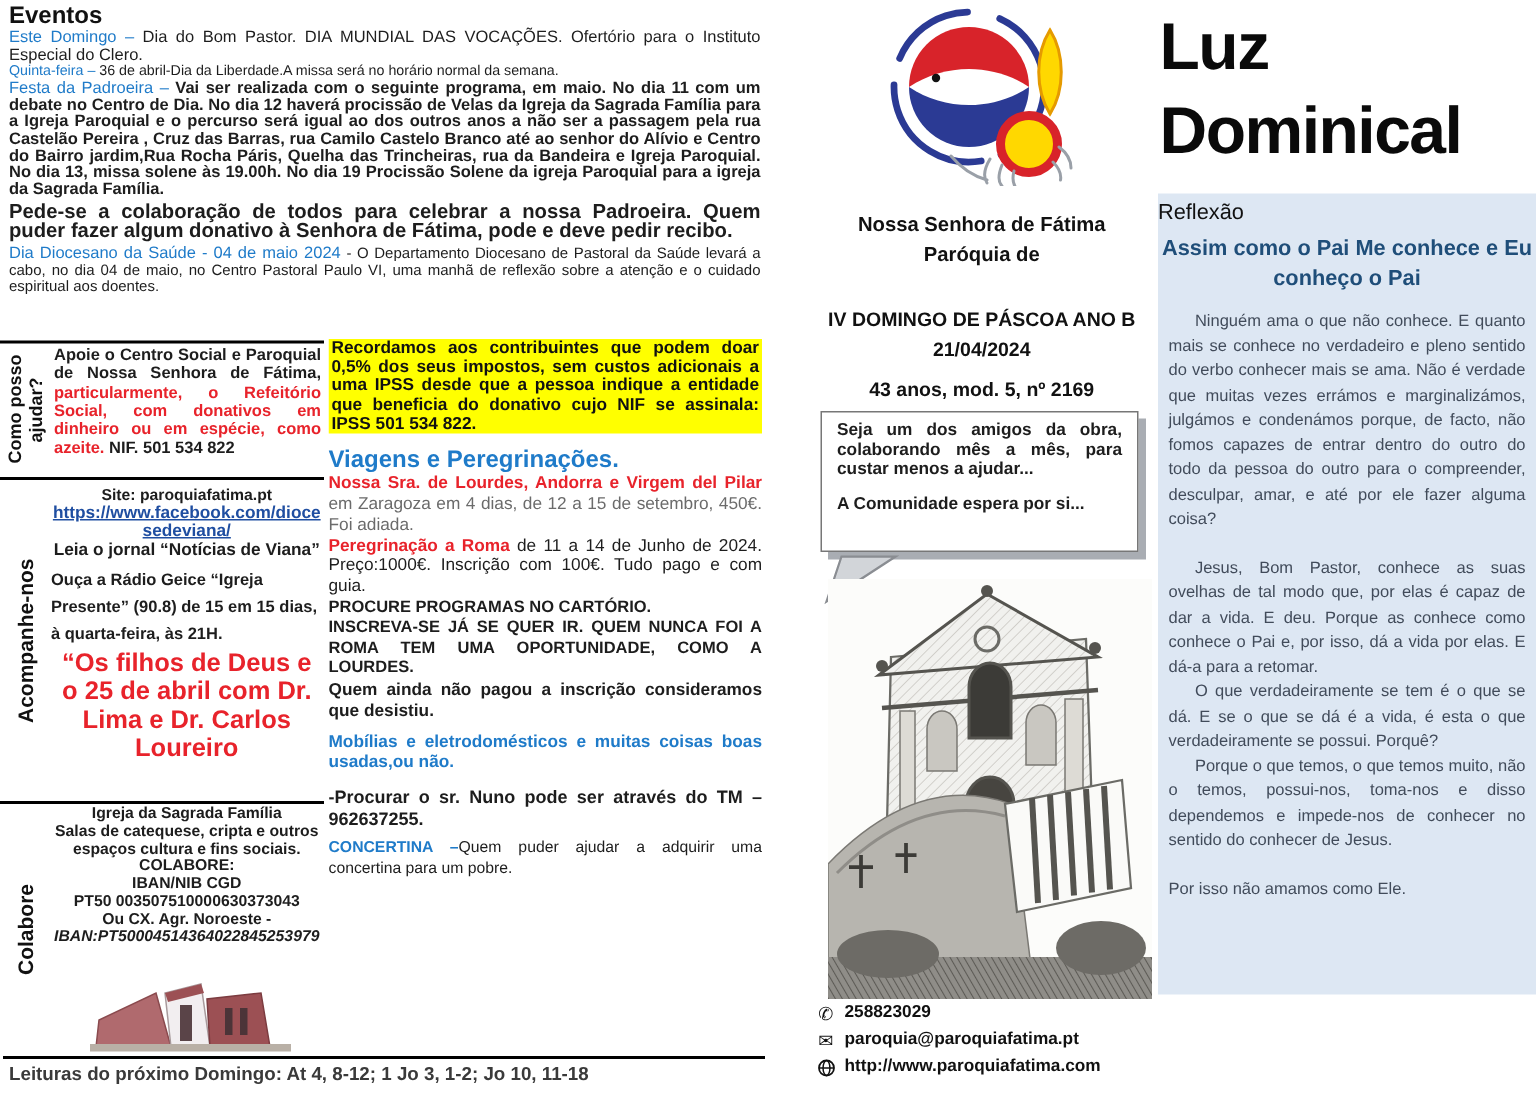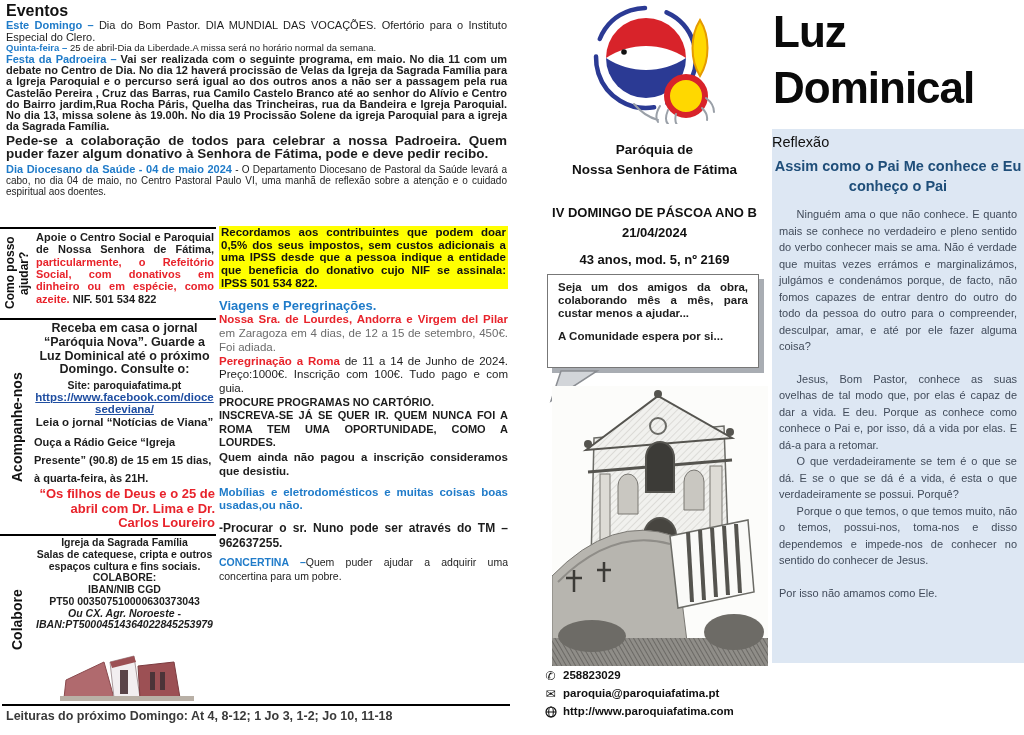--- a/index.html
+++ b/index.html
@@ -7,21 +7,21 @@
     width:1024px;height:735px;position:relative;overflow:hidden;
     background:#ffffff;color:#1d1d1d;
     font-family:"Liberation Sans","DejaVu Sans",sans-serif;
   }
   .abs{position:absolute;}
   p{margin:0;}
   
   .events{left:6px;top:3px;width:501px;}
   .events h1{margin:0 0 1px 0;font-size:16px;line-height:1.0;color:#111;}
   .ev{text-align:justify;}
-  .lead-blue{color:#1f7bc9;font-weight:bold;}
+  .lead-blue{color:#1f7bc9;font-weight:normal;}
   .p1{font-size:11px;line-height:1.05;}
   .p2{font-size:9.5px;line-height:1.15;}
   .p3{font-size:11px;line-height:1.02;font-weight:bold;}
   .p4{font-size:13.5px;line-height:1.0;font-weight:bold;margin-top:1px;}
   .p5{font-size:10px;line-height:1.1;margin-top:2px;}
   .p5 .lead-blue{font-size:11px;}
   
   .hline{background:#000;}
   
   .vlabel{
@@ -30,31 +30,31 @@
     display:flex;align-items:center;justify-content:center;
   }
   .apoie{left:36px;top:231px;width:178px;font-weight:bold;font-size:11px;line-height:1.12;text-align:justify;}
   .red{color:#e8232b;}
   .receba{left:34px;top:322px;width:181px;text-align:center;}
   .receba .big{font-weight:bold;font-size:12.5px;line-height:1.1;}
   .receba .site{font-weight:bold;font-size:10.5px;margin-top:2px;}
   .receba .fb{font-weight:bold;font-size:11.5px;color:#1f4ea1;text-decoration:underline;word-break:break-all;line-height:1.05;}
   .receba .leia{font-weight:bold;font-size:11.5px;line-height:1.1;margin-top:1px;}
   .receba .radio{font-weight:bold;font-size:11px;line-height:1.65;text-align:left;margin-top:4px;}
-  .receba .prog{font-weight:bold;font-size:13px;line-height:1.12;text-align:right;color:#e8232b;}
+  .receba .prog{font-weight:bold;font-size:17px;line-height:1.12;text-align:center;color:#e8232b;}
   .colabore-box{left:34px;top:537px;width:181px;text-align:center;font-weight:bold;font-size:10.5px;line-height:1.12;}
-  .colabore-box .it{font-style:italic;}
+  .colabore-box .it{}
   .colabore-box .iban2{font-style:italic;word-break:break-all;}
   .church-photo{left:60px;top:650px;width:134px;height:52px;}
   .readings{left:6px;top:709px;width:500px;font-weight:bold;font-size:12.5px;color:#3a3a3a;}
   
   .midcol{left:219px;top:226px;width:289px;height:479px;overflow:hidden;}
   .mid-title{color:#e8232b;font-weight:bold;font-size:20px;text-align:center;line-height:1.05;}
   .mid-highlight{background:#ffff00;font-weight:bold;font-size:11.5px;line-height:1.1;text-align:justify;color:#111;padding:0 2px;}
-  .vtitle{color:#1f7bc9;font-weight:bold;font-size:13px;margin-top:9px;}
+  .vtitle{color:#1f7bc9;font-weight:bold;font-size:16px;margin-top:9px;}
   .trip{font-size:11.5px;line-height:1.2;text-align:justify;}
   .lead-red{color:#e8232b;font-weight:bold;}
   .red-body{color:#e8232b;}
   .gray-body{color:#6b6b6b;}
   .caps{font-weight:bold;font-size:11px;line-height:1.22;text-align:justify;}
   .bold-blue{color:#1f7bc9;font-weight:bold;font-size:11.5px;line-height:1.15;text-align:justify;margin-top:8px;}
   .nuno{font-weight:bold;font-size:12px;line-height:1.25;margin-top:9px;text-align:justify;}
   .concertina{font-size:10.5px;line-height:1.35;margin-top:4px;text-align:justify;}
   .concertina .cblue{color:#1f7bc9;font-weight:bold;}
   
@@ -81,41 +81,40 @@
   .rbody p{text-indent:1.6em;}
   .rbody p.gap{margin-bottom:16px;}
   .rbody p.noindent{text-indent:0;}
 </style>
 </head>
 <body>
 
 <div class="abs events">
   <h1>Eventos</h1>
   <p class="ev p1"><span class="lead-blue">Este Domingo –</span><span> Dia do Bom Pastor. DIA MUNDIAL DAS VOCAÇÕES. Ofertório para o Instituto Especial do Clero.</span></p>
-  <p class="ev p2"><span class="lead-blue">Quinta-feira –</span><span> 25 de abril-Dia da Liberdade.A missa será no horário normal da semana.</span></p>
+  <p class="ev p2"><span class="lead-blue">Quinta-feira –</span><span> 36 de abril-Dia da Liberdade.A missa será no horário normal da semana.</span></p>
   <p class="ev p3"><span class="lead-blue">Festa da Padroeira –</span><span> Vai ser realizada com o seguinte programa, em maio. No dia 11 com um debate no Centro de Dia. No dia 12 haverá procissão de Velas da Igreja da Sagrada Família para a Igreja Paroquial e o percurso será igual ao dos outros anos a não ser a passagem pela rua Castelão Pereira , Cruz das Barras, rua Camilo Castelo Branco até ao senhor do Alívio e Centro do Bairro jardim,Rua Rocha Páris, Quelha das Trincheiras, rua da Bandeira e Igreja Paroquial. No dia 13, missa solene às 19.00h. No dia 19 Procissão Solene da igreja Paroquial para a igreja da Sagrada Família.</span></p>
   <p class="ev p4">Pede-se a colaboração de todos para celebrar a nossa Padroeira. Quem puder fazer algum donativo à Senhora de Fátima, pode e deve pedir recibo.</p>
   <p class="ev p5"><span class="lead-blue">Dia Diocesano da Saúde - 04 de maio 2024</span><span> - O Departamento Diocesano de Pastoral da Saúde levará a cabo, no dia 04 de maio, no Centro Pastoral Paulo VI, uma manhã de reflexão sobre a atenção e o cuidado espiritual aos doentes.</span></p>
 </div>
 
 <div class="abs hline" style="left:0;top:227px;width:216px;height:2px;"></div>
 <div class="abs hline" style="left:0;top:318px;width:216px;height:2px;"></div>
 <div class="abs hline" style="left:0;top:534px;width:216px;height:2px;"></div>
 <div class="abs hline" style="left:2px;top:704px;width:508px;height:2px;"></div>
 
 <div class="abs vlabel" style="top:230px;height:86px;font-size:12px;">Como posso ajudar?</div>
 <div class="abs vlabel" style="top:322px;height:210px;font-size:14px;">Acompanhe-nos</div>
 <div class="abs vlabel" style="top:538px;height:164px;font-size:14px;">Colabore</div>
 
 <div class="abs apoie">
   <span>Apoie o Centro Social e Paroquial de Nossa Senhora de Fátima, </span><span class="red">particularmente, o Refeitório Social, com donativos em dinheiro ou em espécie, como azeite. </span><span>NIF. 501 534 822</span>
 </div>
 
 <div class="abs receba">
-  <p class="big">Receba em casa o jornal “Paróquia Nova”. Guarde a Luz Dominical até o próximo Domingo. Consulte o:</p>
   <p class="site">Site: paroquiafatima.pt</p>
   <p class="fb">https://www.facebook.com/diocesedeviana/</p>
   <p class="leia">Leia o jornal “Notícias de Viana”</p>
   <p class="radio">Ouça a Rádio Geice “Igreja Presente” (90.8) de 15 em 15 dias, à quarta-feira, às 21H.</p>
   <p class="prog">“Os filhos de Deus e o 25 de abril com Dr. Lima e Dr. Carlos Loureiro</p>
 </div>
 
 <div class="abs colabore-box">
   <p>Igreja da Sagrada Família</p>
   <p>Salas de catequese, cripta e outros espaços cultura e fins sociais.</p>
@@ -158,22 +157,22 @@
   <path d="M24,56 A40,40 0 0 1 104,56 Z" fill="#d8232a"></path>
   <path d="M24,56 A40,40 0 0 0 104,56 Z" fill="#2b3a94"></path>
   <path d="M24,56 C48,40 80,40 104,56 C80,72 48,72 24,56 Z" fill="#ffffff"></path>
   <circle cx="42" cy="50" r="2.8" fill="#111111"></circle>
   <path d="M118,18 C128,34 128,58 118,74 C108,58 108,34 118,18 Z" fill="#ffd800" stroke="#e59a00" stroke-width="2"></path>
   <circle cx="104" cy="94" r="19" fill="#ffd800" stroke="#d8232a" stroke-width="6"></circle>
   <path d="M78,104 q-6,10 -2,16 M86,108 q-4,10 0,14 M94,112 q-2,8 2,12 M124,96 q8,6 8,14 M120,106 q6,6 5,12 M52,102 q10,12 24,16" stroke="#9aa0a8" fill="none" stroke-width="2" stroke-linecap="round"></path>
 </svg>
 
 <div class="abs parish">
+  <div>Nossa Senhora de Fátima</div>
   <div>Paróquia de</div>
-  <div>Nossa Senhora de Fátima</div>
 </div>
 
 <div class="abs domingo">
   <div>IV DOMINGO DE PÁSCOA ANO B</div>
   <div>21/04/2024</div>
 </div>
 
 <div class="abs edition">43 anos, mod. 5, nº 2169</div>
 
 <div class="abs bubble">

